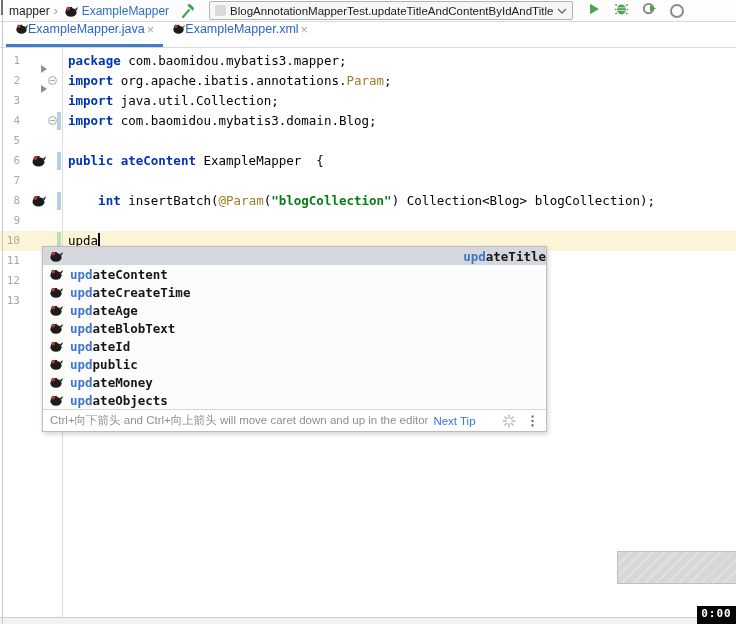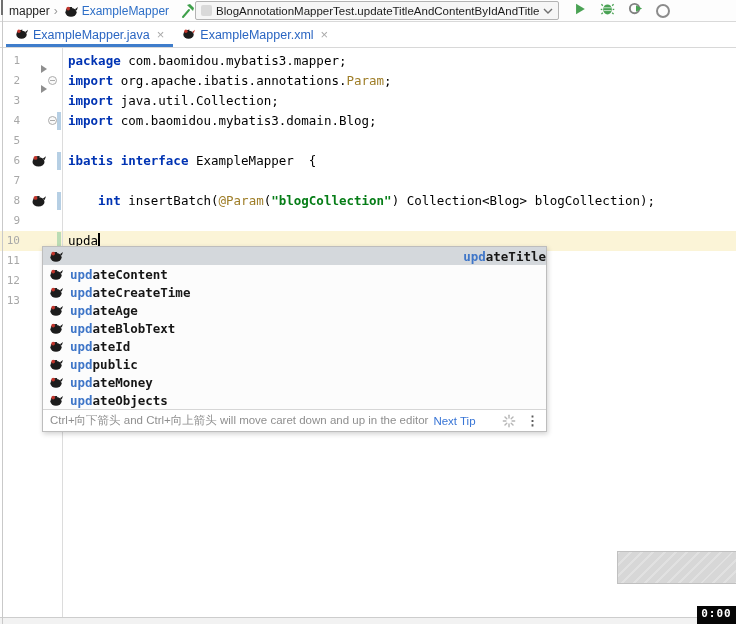--- a/index.html
+++ b/index.html
@@ -14,34 +14,34 @@
     border-bottom:1px solid #d9d9d9;display:flex;align-items:center;
     padding-left:9px;box-sizing:border-box;white-space:nowrap;
   }
   .crumb{font-size:12px;color:#262626;}
   .crumb.blue{color:#2e6fc7;}
   .crumb-sep{color:#9a9a9a;font-size:12px;margin:0 4px;}
   .nav-bird{margin:0 4px 0 2px;display:inline-flex;}
   .hammer{margin-left:10px;display:inline-flex;}
   .runcfg{
     height:17px;border:1px solid #b3b3b3;background:#f6f6f6;border-radius:2px;
-    display:flex;align-items:center;padding:0 5px;gap:4px;
+    display:flex;align-items:center;margin-left:14px;padding:0 5px;gap:4px;
     font-size:11.5px;color:#1b1b1b;
   }
   .cfg-glyph{width:11px;height:11px;background:#d2d2d2;border-radius:2px;opacity:.8;}
   .topbar-icons{display:flex;align-items:center;gap:13px;margin-left:14px;}
   .half-circle{width:14px;height:14px;border:2px solid #8b8b8b;border-radius:50%;
     box-sizing:border-box;margin-right:-10px;}
   
   .tabbar{
     position:absolute;top:22px;left:0;right:0;height:26px;background:#ffffff;
     border-bottom:1px solid #d8d8d8;display:flex;align-items:stretch;
     padding-left:6px;box-sizing:border-box;
   }
-  .tab{position:relative;display:flex;align-items:center;gap:5px;padding:0 9px;
+  .tab{position:relative;display:flex;padding:0 9px;
     font-size:12.5px;color:#2b66c2;cursor:default;}
   .tab .close{color:#a9a9a9;font-size:13px;margin-left:2px;}
   .tab.active::after{content:"";position:absolute;left:0;right:0;bottom:0;height:3px;background:#3f7dcb;}
   
   .editor{position:absolute;top:48px;left:0;right:0;bottom:6px;background:#ffffff;}
   .caret-row{position:absolute;left:0;right:0;height:20px;background:#fbf4d7;}
   .gutter-sep{position:absolute;left:62px;top:0;bottom:0;width:1px;background:#dcdcdc;}
   .lnum{position:absolute;left:0;width:20px;text-align:right;
     font-family:"DejaVu Sans Mono",monospace;font-size:11px;color:#a8a8a8;line-height:20px;}
   .code-line{position:absolute;left:68px;height:20px;line-height:20px;white-space:pre;
@@ -194,21 +194,21 @@
     <div class="lnum" style="top: 103px;">6</div>
     <div class="vcsbar vcs-mod" style="top: 104px;"></div>
     <div class="gut-icon" style="top: 105px;">
       <svg width="15" height="15" viewBox="0 0 16 16">
         <ellipse cx="8" cy="9.5" rx="6.4" ry="5" fill="#1c1c1c"></ellipse>
         <path d="M2 7 Q4.5 2.5 9.5 3.5 L7.5 7 Z" fill="#1c1c1c"></path>
         <path d="M12.5 6 L16 3.5 L14.5 7.5 Z" fill="#1c1c1c"></path>
         <circle cx="4.8" cy="5.2" r="2.1" fill="#c1352c"></circle>
       </svg>
     </div>
-    <div class="code-line" style="top: 103px;"><span class="kw">ibatis interface </span><span>ExampleMapper  {</span></div>
+    <div class="code-line" style="top: 103px;"><span class="kw">public ateContent </span><span>ExampleMapper  {</span></div>
     <div class="lnum" style="top: 123px;">7</div>
     <div class="code-line" style="top: 123px;"></div>
     <div class="lnum" style="top: 143px;">8</div>
     <div class="vcsbar vcs-mod" style="top: 144px;"></div>
     <div class="gut-icon" style="top: 145px;">
       <svg width="15" height="15" viewBox="0 0 16 16">
         <ellipse cx="8" cy="9.5" rx="6.4" ry="5" fill="#1c1c1c"></ellipse>
         <path d="M2 7 Q4.5 2.5 9.5 3.5 L7.5 7 Z" fill="#1c1c1c"></path>
         <path d="M12.5 6 L16 3.5 L14.5 7.5 Z" fill="#1c1c1c"></path>
         <circle cx="4.8" cy="5.2" r="2.1" fill="#c1352c"></circle>

